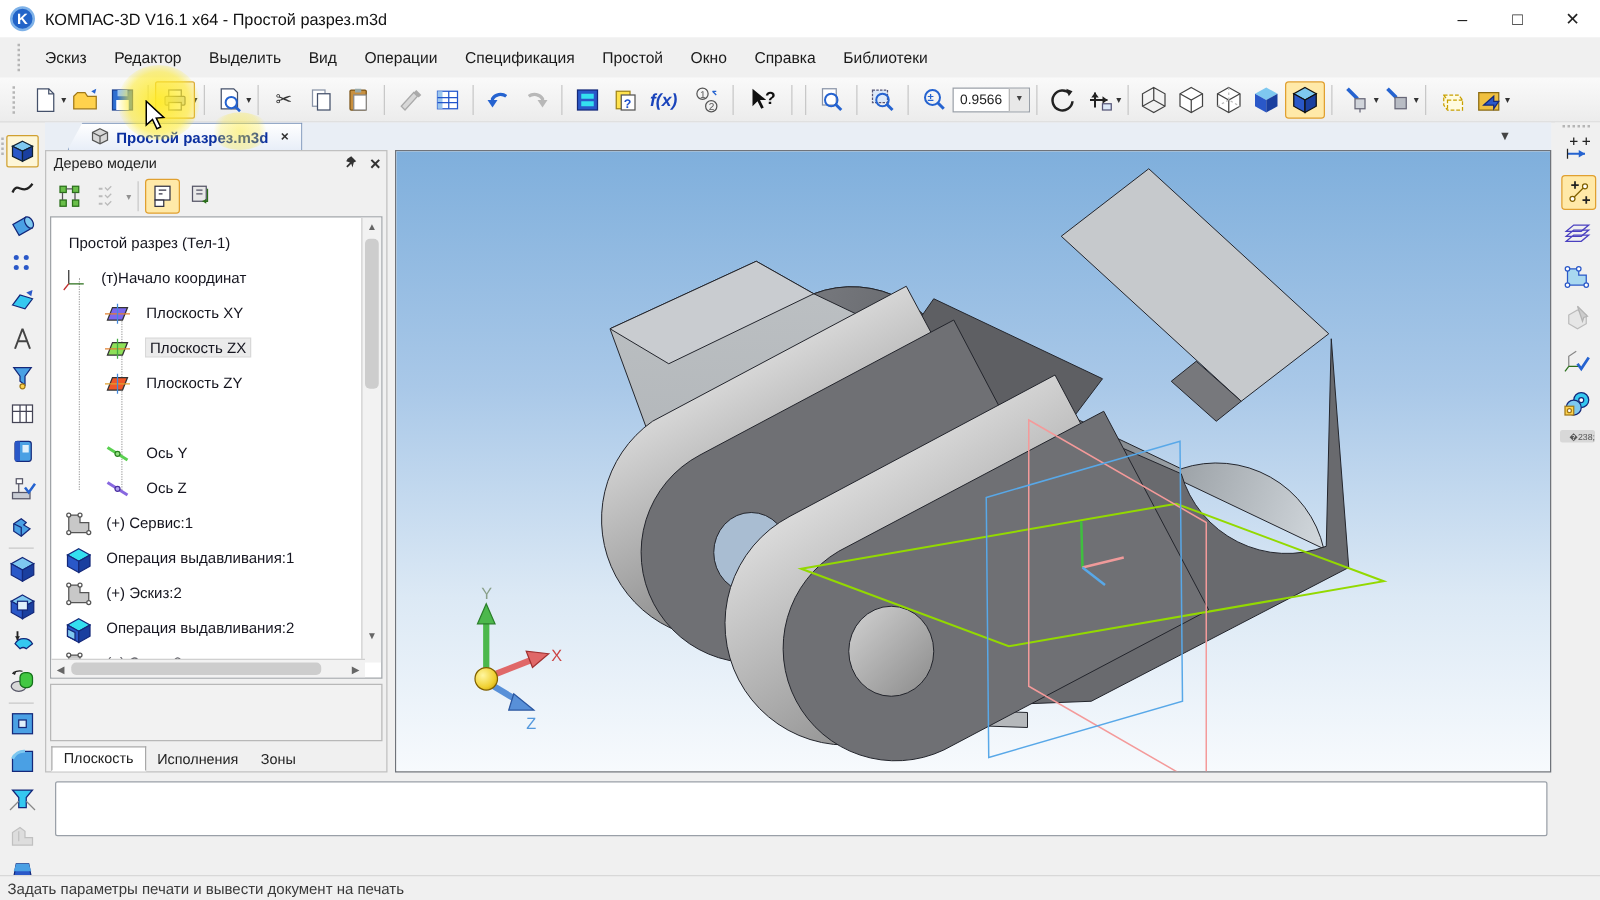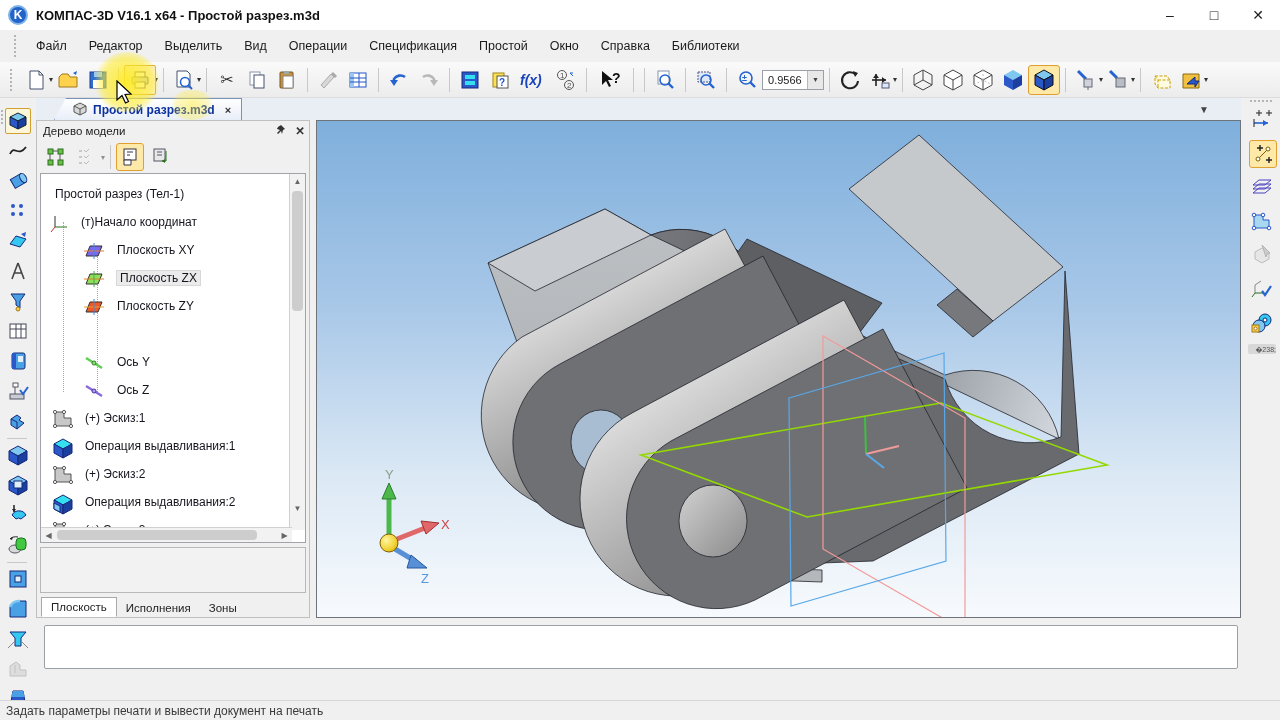--- a/index.html
+++ b/index.html
@@ -1,20 +1,20 @@
 <!DOCTYPE html>
 <html><head>
 <meta charset="utf-8">
 <style>
   html,body{margin:0;padding:0;background:#f0f0f0;font-family:"Liberation Sans",sans-serif;}
   #app{position:relative;width:1280px;height:720px;overflow:hidden;background:#f0f0f0;font-size:12px;color:#1a1a1a;}
   
   .titlebar{position:absolute;left:0;top:0;width:1280px;height:30px;background:#ffffff;display:flex;align-items:center;}
   .applogo{width:20px;height:20px;margin:0 8px 0 8px;border-radius:50%;background:#2264c8;color:#fff;font-weight:bold;font-size:12px;display:flex;align-items:center;justify-content:center;border:2px solid #7fb2e8;box-sizing:border-box;}
-  .apptitle{font-size:13px;color:#111;font-weight:bold;}
+  .apptitle{font-size:13px;color:#111;}
   .winbtns{position:absolute;right:0;top:0;height:30px;display:flex;}
   .winbtn{width:44px;height:30px;display:flex;align-items:center;justify-content:center;font-size:14px;color:#222;}
   
   .menubar{position:absolute;left:0;top:30px;width:1280px;height:32px;background:#f0f0f0;display:flex;align-items:center;padding-left:14px;box-sizing:border-box;}
   .menuitem{padding:4px 11px;font-size:12.5px;color:#1a1a1a;}
   .grip{width:5px;height:22px;margin-right:4px;border-left:2px dotted #b5b5b5;}
   
   .toolbar{position:absolute;left:0;top:62px;width:1280px;height:36px;background:linear-gradient(#fafafa,#ececec);display:flex;align-items:center;padding-left:10px;box-sizing:border-box;border-bottom:1px solid #dcdcdc;}
   .tbtn{width:30px;height:28px;display:flex;align-items:center;justify-content:center;position:relative;flex:0 0 auto;}
   .tbtn.wide{width:36px;}
@@ -80,21 +80,21 @@
     <div class="apptitle">КОМПАС-3D V16.1 x64 - Простой разрез.m3d</div>
     <div class="winbtns">
       <div class="winbtn">–</div>
       <div class="winbtn">□</div>
       <div class="winbtn">✕</div>
     </div>
   </div>
 
   <div class="menubar">
     <div class="grip"></div>
-    <div class="menuitem">Файл</div>
+    <div class="menuitem">Эскиз</div>
     <div class="menuitem">Редактор</div>
     <div class="menuitem">Выделить</div>
     <div class="menuitem">Вид</div>
     <div class="menuitem">Операции</div>
     <div class="menuitem">Спецификация</div>
     <div class="menuitem">Простой</div>
     <div class="menuitem">Окно</div>
     <div class="menuitem">Справка</div>
     <div class="menuitem">Библиотеки</div>
   </div>
@@ -602,21 +602,21 @@
       </div>
 
       <div class="trow" style="top:234px">
         <svg class="tico" style="left:10px" width="24" height="20">
             <path d="M4,3 h9 v6 h7 v8 h-16 z" fill="#c8c8c8" stroke="#555"></path>
             <circle cx="4" cy="3" r="1.6" fill="#fff" stroke="#555"></circle>
             <circle cx="13" cy="3" r="1.6" fill="#fff" stroke="#555"></circle>
             <circle cx="20" cy="17" r="1.6" fill="#fff" stroke="#555"></circle>
             <circle cx="4" cy="17" r="1.6" fill="#fff" stroke="#555"></circle>
           </svg>
-        <span class="tlabel" style="left:44px">(+) Эскиз:1</span>
+        <span class="tlabel" style="left:44px">(+) Сервис:1</span>
       </div>
 
       <div class="trow" style="top:262px">
         <svg class="tico" style="left:10px" width="24" height="22">
             <path d="M12,2 L21,7 12,12 3,7 Z" fill="#34e0f0" stroke="#14287a"></path>
             <path d="M3,7 12,12 12,21 3,16 Z" fill="#2a58c8" stroke="#14287a"></path>
             <path d="M21,7 12,12 12,21 21,16 Z" fill="#1a3f9f" stroke="#14287a"></path>
           </svg>
         <span class="tlabel" style="left:44px">Операция выдавливания:1</span>
       </div>

